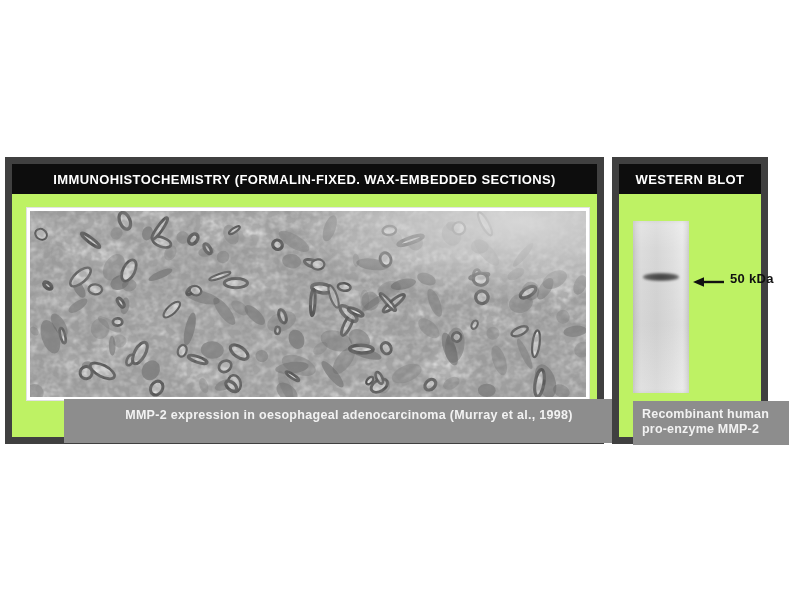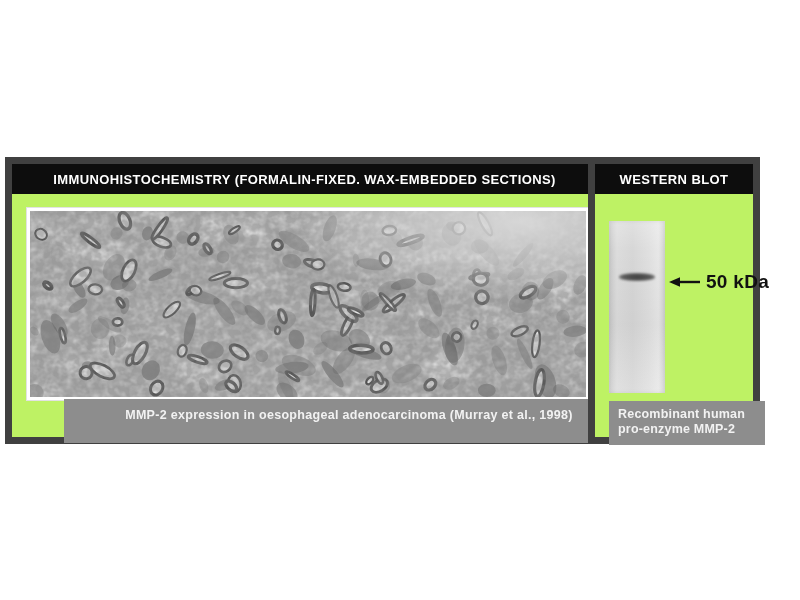--- a/index.html
+++ b/index.html
@@ -5,21 +5,21 @@
   html,body{margin:0;padding:0;background:#ffffff;}
   .canvas{
     position:relative;width:800px;height:600px;background:#ffffff;overflow:hidden;
     font-family:"Liberation Sans", sans-serif;
   }
   .panel{
     position:absolute;top:157px;height:287px;
     border:7px solid #404040;background:#bef264;box-sizing:border-box;
   }
   .panel-left{left:5px;width:599px;}
-  .panel-right{left:588px;width:172px;}
+  .panel-right{left:612px;width:156px;}
   .hdr{
     position:absolute;top:0;left:0;right:0;height:30px;background:#0d0d0d;
     display:flex;align-items:center;justify-content:center;
   }
   .hdr span{
     color:#ffffff;font-weight:bold;font-size:13px;letter-spacing:0.4px;white-space:nowrap;
   }
   .micrograph-frame{
     position:absolute;left:14px;top:43px;width:564px;height:194px;
     background:#ffffff;border:1px solid #e2e2e2;padding:3px;box-sizing:border-box;
@@ -46,21 +46,21 @@
     box-shadow:inset 0 0 4px rgba(0,0,0,0.08);
   }
   .band{
     position:absolute;left:10px;top:52px;width:36px;height:8px;border-radius:45%;
     background:radial-gradient(ellipse at center,#3f3f3f 0%,#5a5a5a 55%,rgba(120,120,120,0) 100%);
     filter:blur(1.2px);
   }
   .arrow-wrap{position:absolute;left:74px;top:110px;width:32px;height:12px;}
   .kda-label{
     position:absolute;left:111px;top:107px;color:#111111;
-    font-size:19px;font-weight:bold;white-space:nowrap;letter-spacing:0.3px;
+    font-size:13px;font-weight:bold;white-space:nowrap;letter-spacing:0.3px;
   }
 </style>
 </head>
 <body>
 
 <div class="canvas">
 
   <section class="panel panel-left">
     <div class="hdr">
       <span>IMMUNOHISTOCHEMISTRY (FORMALIN-FIXED. WAX-EMBEDDED SECTIONS)</span>

